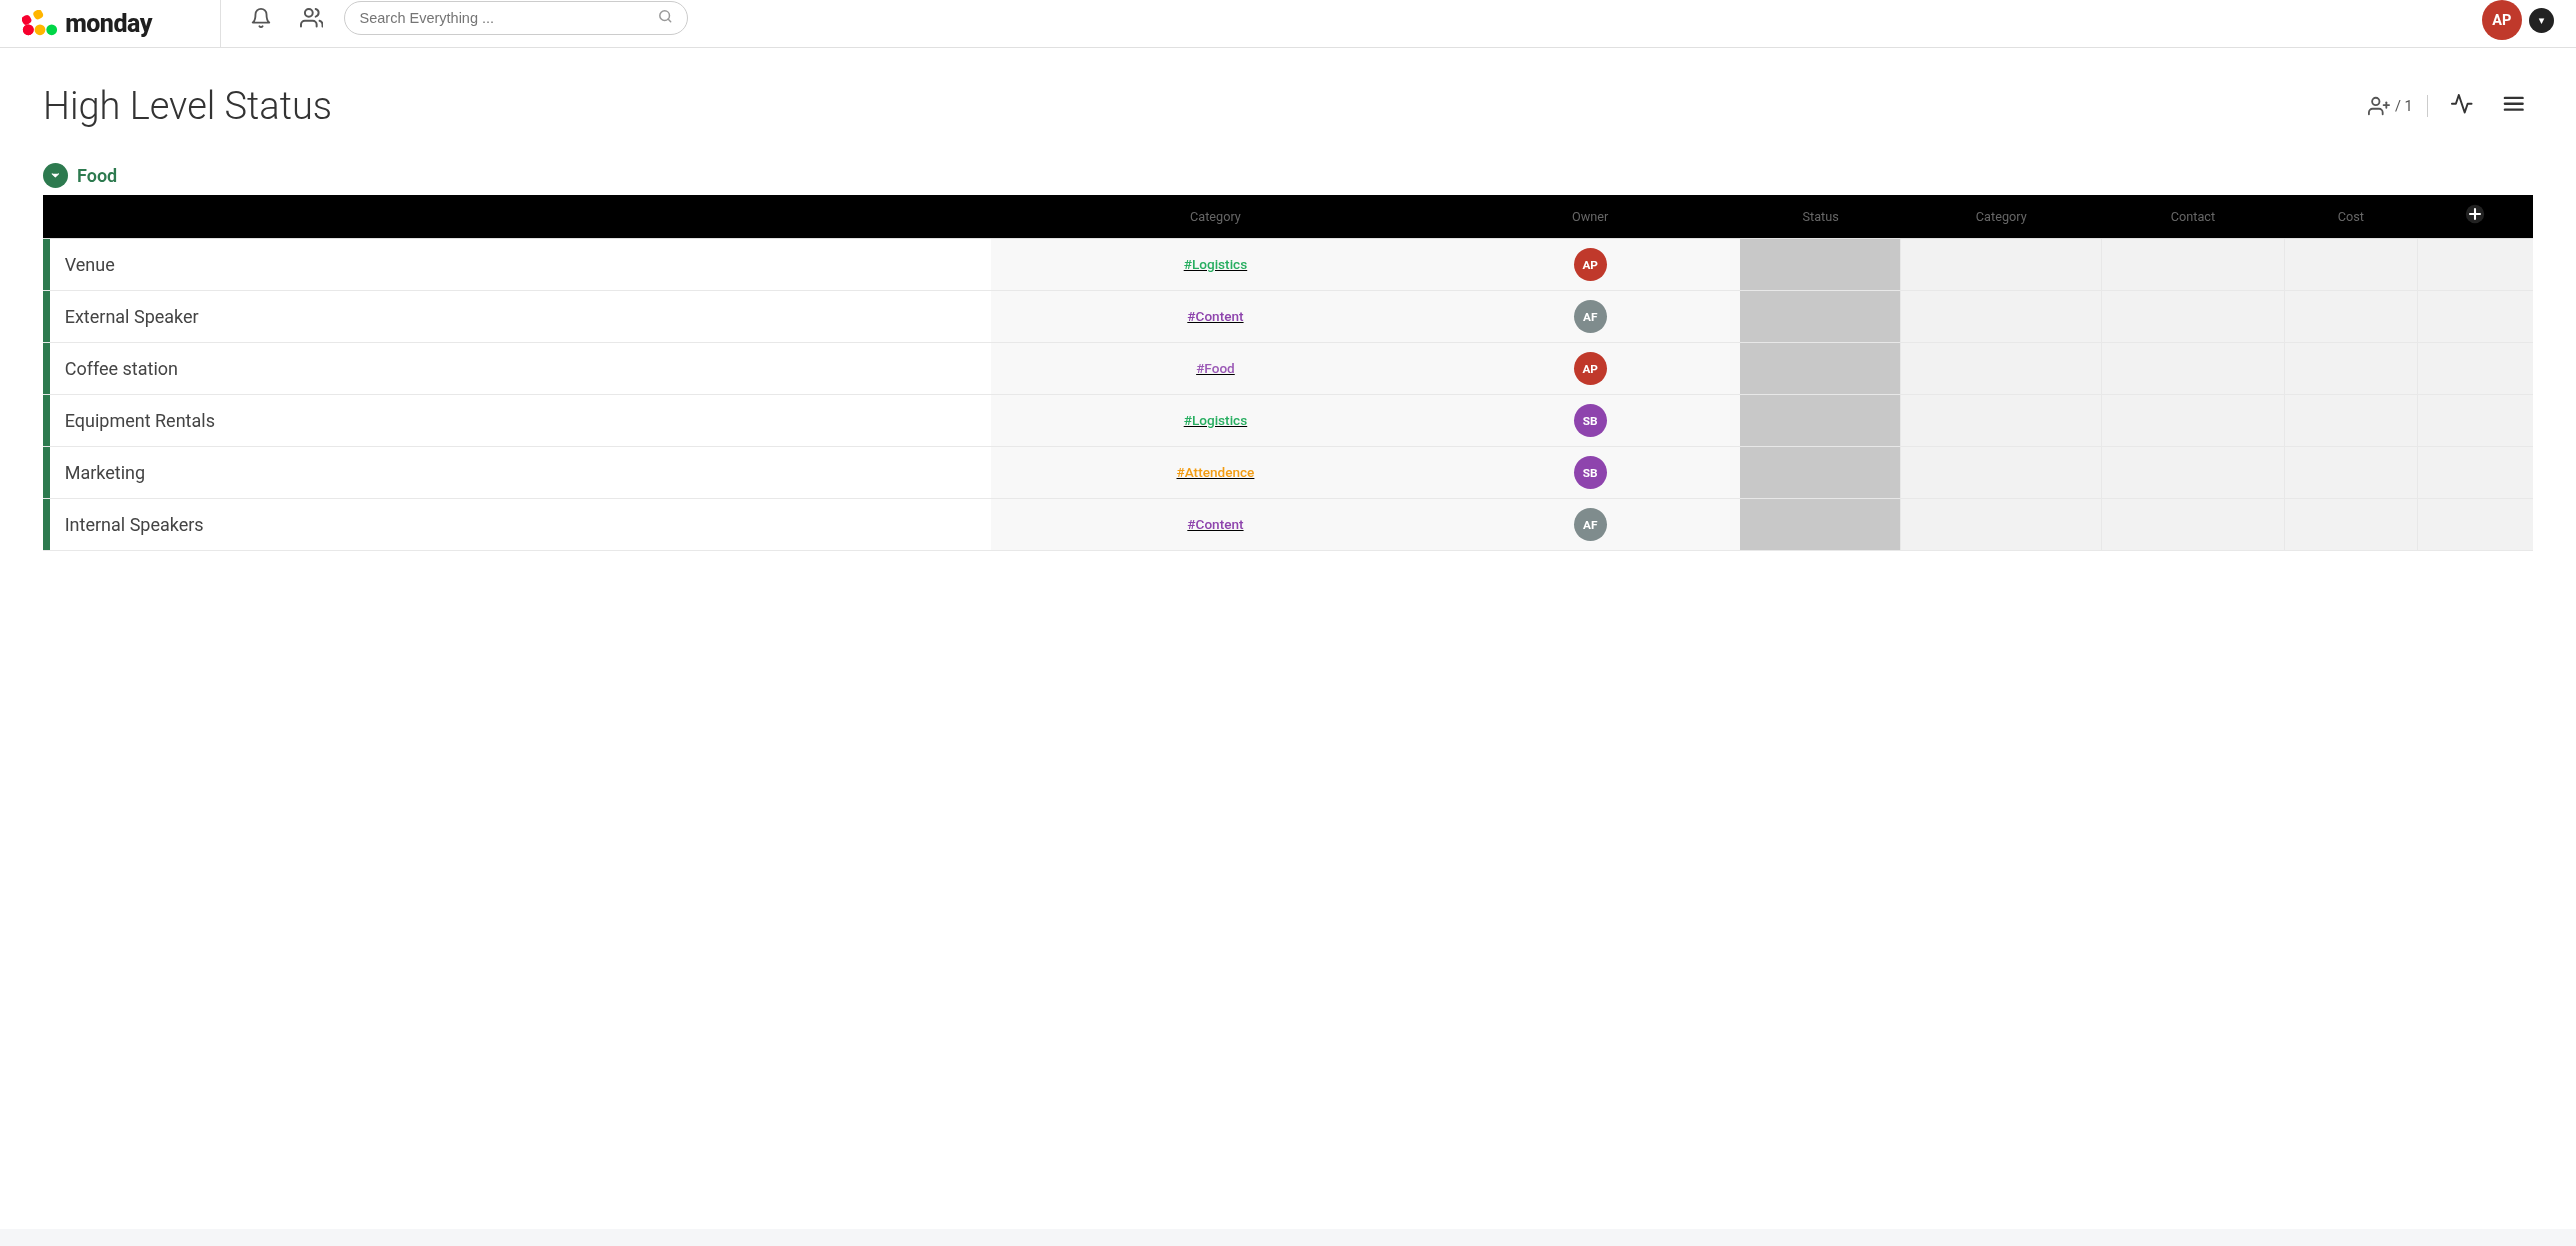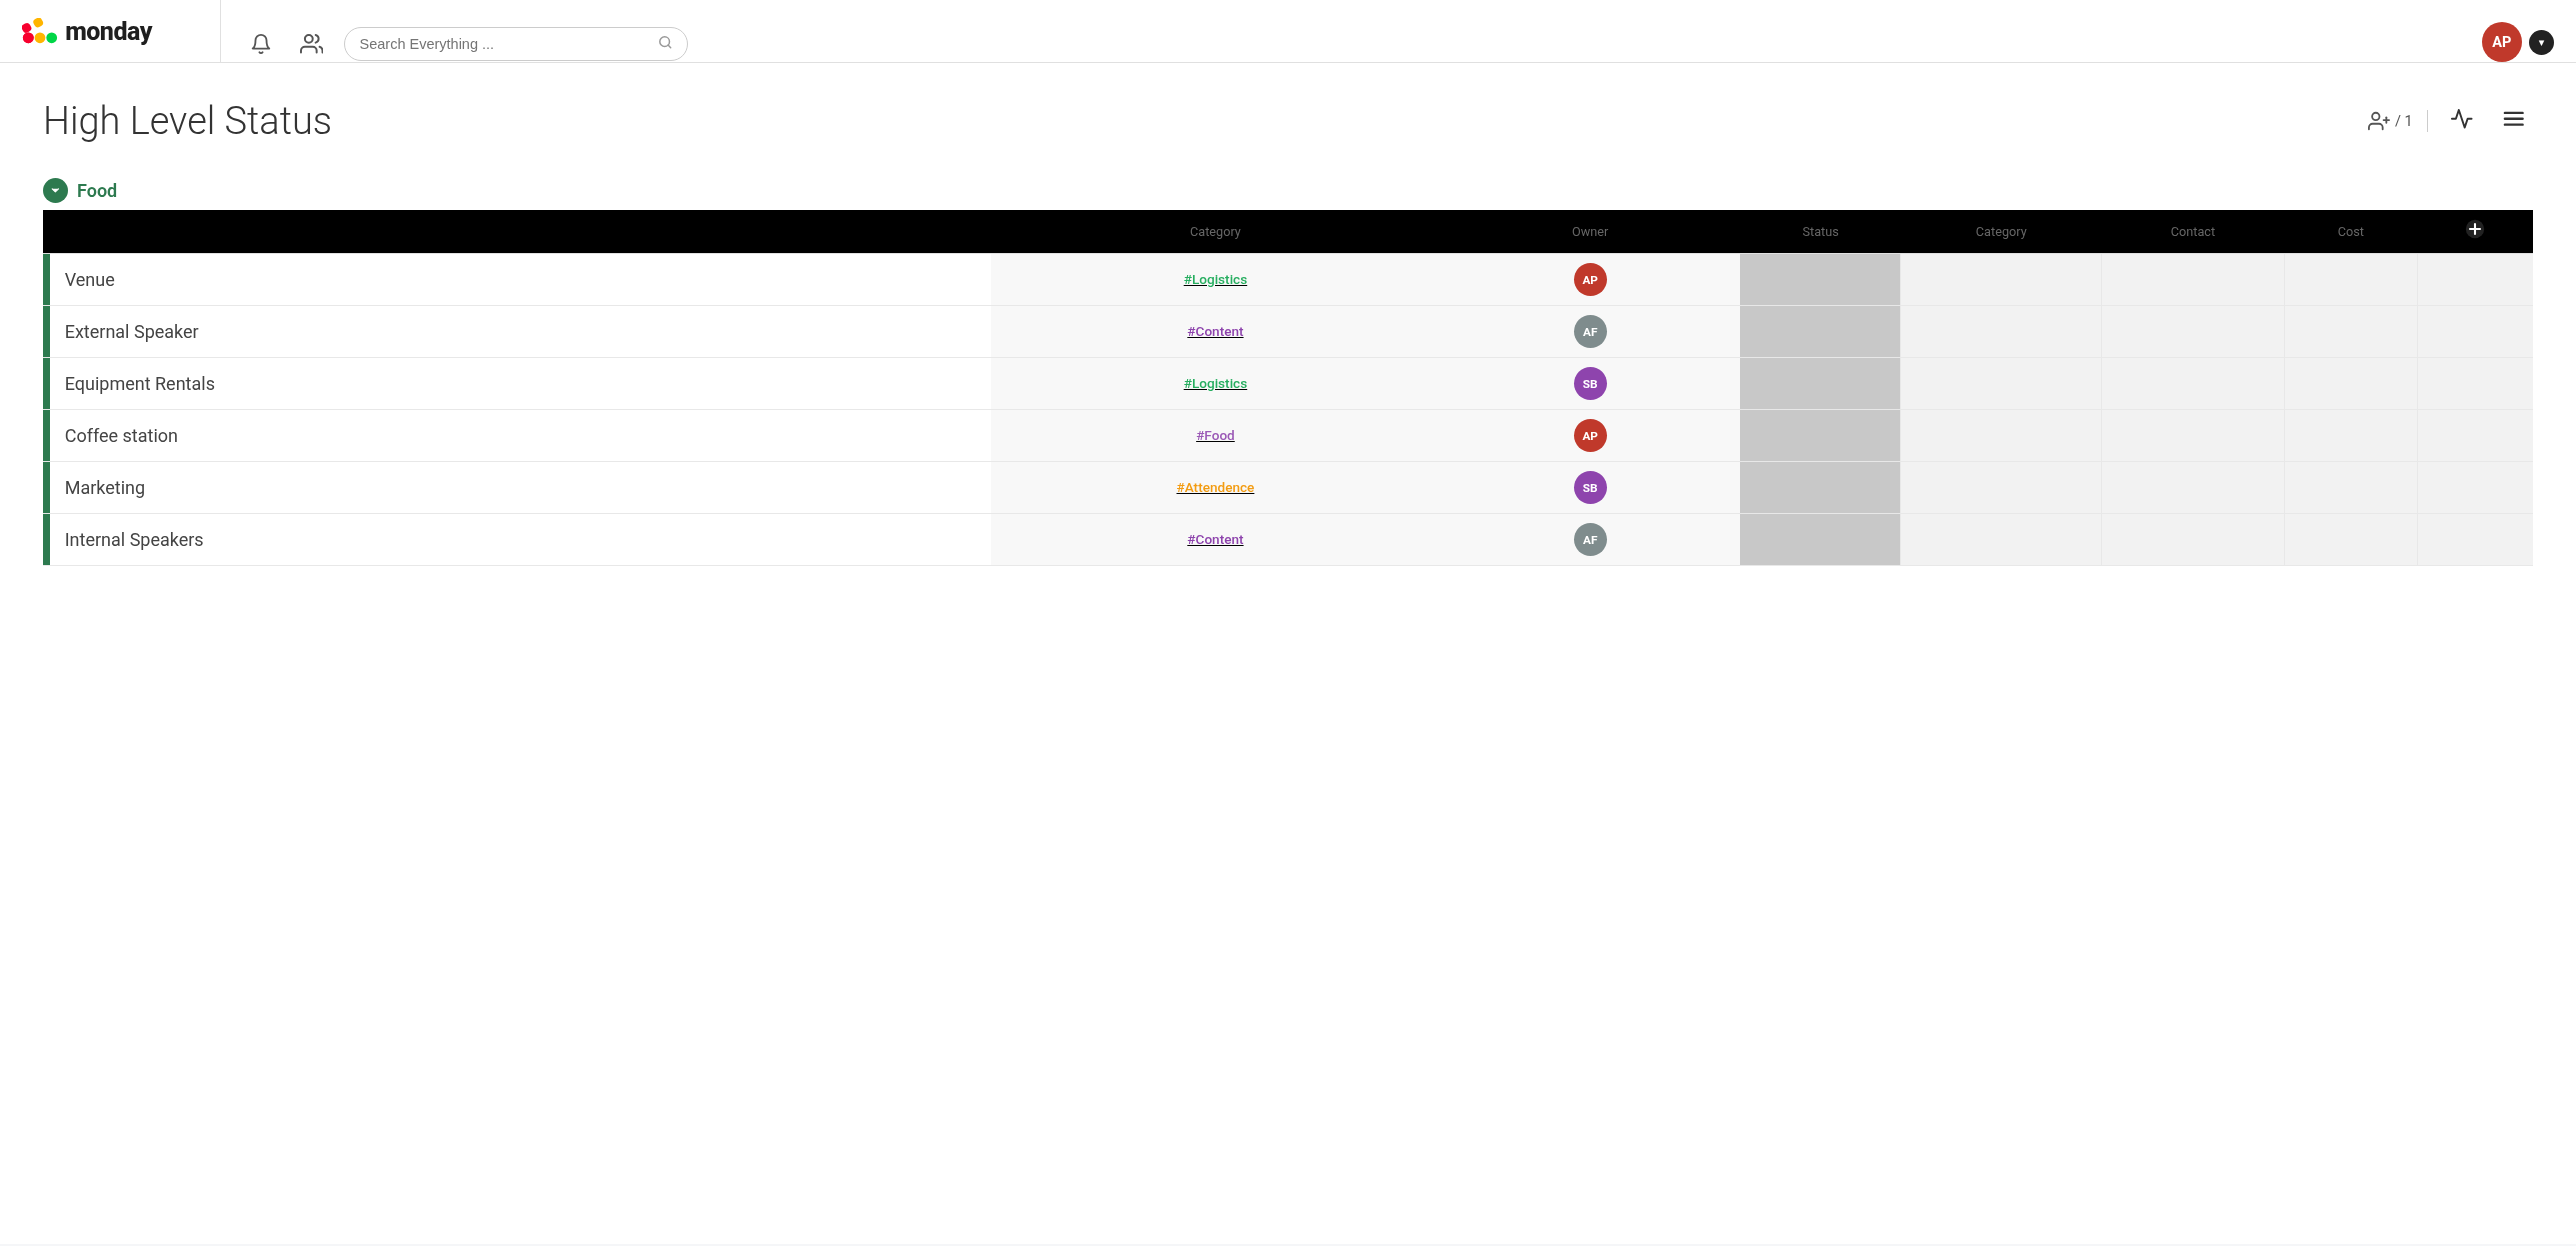--- a/index.html
+++ b/index.html
@@ -1,23 +1,23 @@
 <!DOCTYPE html>
 <html style="font-size:14.5px"><head>
   <meta charset="utf-8">
   <style>
     * { box-sizing: border-box; margin: 0; padding: 0; }
     body { font-family: -apple-system, BlinkMacSystemFont, 'Segoe UI', Roboto, sans-serif; background: #f5f6f8; }
 
     
     .header {
       display: flex;
-      align-items: flex-end;
+      align-items: flex-start;
       background: #fff;
-      height: 63px;
+      height: 48px;
       padding: 0 22px;
       border-bottom: 0.9px solid #e0e0e0;
       position: relative;
       z-index: 10;
     }
     .logo-area {
       display: flex;
       align-items: center;
       min-width: 199px;
       padding-right: 22px;
@@ -439,49 +439,49 @@
     </td>
     <td class="empty-td cell-center"></td>
     <td class="empty-td cell-center"></td>
     <td class="empty-td cell-center"></td>
     <td class="empty-td"></td>
   </tr>
         <tr class="data-row">
     <td class="name-td">
       <div class="row-name-cell">
         <div class="row-color-bar"></div>
-        <span class="row-name-text">Equipment Rentals</span>
+        <span class="row-name-text">Coffee station</span>
       </div>
     </td>
     <td class="cat-td cell-center">
-      <span class="category-tag cat-logistics">#Logistics</span>
+      <span class="category-tag cat-food">#Food</span>
     </td>
     <td class="owner-td cell-center">
-      <div class="avatar-circle av-sb">SB</div>
+      <div class="avatar-circle av-ap">AP</div>
     </td>
     <td class="status-td">
       <div class="status-block"></div>
     </td>
     <td class="empty-td cell-center"></td>
     <td class="empty-td cell-center"></td>
     <td class="empty-td cell-center"></td>
     <td class="empty-td"></td>
   </tr>
         <tr class="data-row">
     <td class="name-td">
       <div class="row-name-cell">
         <div class="row-color-bar"></div>
-        <span class="row-name-text">Coffee station</span>
+        <span class="row-name-text">Equipment Rentals</span>
       </div>
     </td>
     <td class="cat-td cell-center">
-      <span class="category-tag cat-food">#Food</span>
+      <span class="category-tag cat-logistics">#Logistics</span>
     </td>
     <td class="owner-td cell-center">
-      <div class="avatar-circle av-ap">AP</div>
+      <div class="avatar-circle av-sb">SB</div>
     </td>
     <td class="status-td">
       <div class="status-block"></div>
     </td>
     <td class="empty-td cell-center"></td>
     <td class="empty-td cell-center"></td>
     <td class="empty-td cell-center"></td>
     <td class="empty-td"></td>
   </tr>
         <tr class="data-row">

